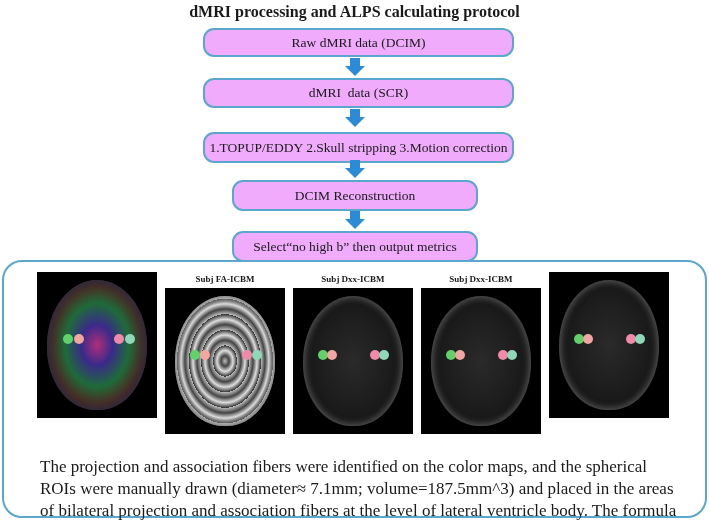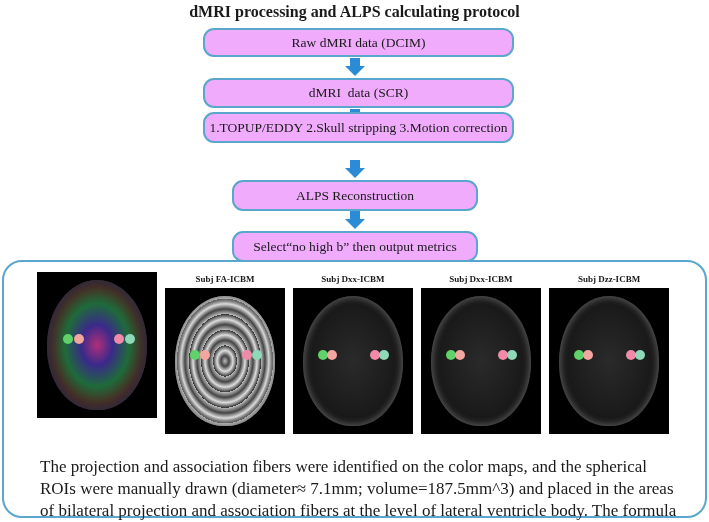--- a/index.html
+++ b/index.html
@@ -40,30 +40,30 @@
   </div>
 
 <div class="box" style="left:203px;top:78px;width:311px;height:30px;">
   <span style="white-space:pre;">dMRI  data (SCR)</span>
 </div>
 <div class="arrow" style="left:355px;top:109px;">
     <div class="shaft"></div>
     <div class="head"></div>
   </div>
 
-<div class="box" style="left:203px;top:112px;width:311px;height:31px;">
+<div class="box" style="left:203px;top:132px;width:311px;height:31px;">
   <span>1.TOPUP/EDDY 2.Skull stripping 3.Motion correction</span>
 </div>
 <div class="arrow" style="left:355px;top:160px;">
     <div class="shaft"></div>
     <div class="head"></div>
   </div>
 
 <div class="box" style="left:232px;top:180px;width:246px;height:31px;">
-  <span>ALPS Reconstruction</span>
+  <span>DCIM Reconstruction</span>
 </div>
 <div class="arrow" style="left:355px;top:211px;">
     <div class="shaft"></div>
     <div class="head"></div>
   </div>
 
 <div class="panel"></div>
 
 <div class="box" style="left:232px;top:231px;width:246px;height:31px;">
   <span>Select“no high b” then output metrics</span>
@@ -106,21 +106,20 @@
   <div class="brain">
     <div class="skull"></div>
     <div class="roi g" style="left:25px;"></div>
     <div class="roi p" style="left:34px;"></div>
     <div class="roi pk" style="left:77px;"></div>
     <div class="roi t" style="left:86px;"></div>
   </div>
 </div>
 
 <div class="fig" style="left:549px;">
-  <div class="fig-label">Subj Dzz-ICBM</div>
   <div class="brain">
     <div class="skull"></div>
     <div class="roi g" style="left:25px;"></div>
     <div class="roi p" style="left:34px;"></div>
     <div class="roi pk" style="left:77px;"></div>
     <div class="roi t" style="left:86px;"></div>
   </div>
 </div>
 
 <div class="caption">The projection and association fibers were identified on the color maps, and the spherical ROIs were manually drawn (diameter≈ 7.1mm; volume=187.5mm^3) and placed in the areas of bilateral projection and association fibers at the level of lateral ventricle body. The formula is as follows: ALPS= mean (Dxxproj, Dxxassoc)/ mean (Dyyproj, Dzzassoc).</div>

